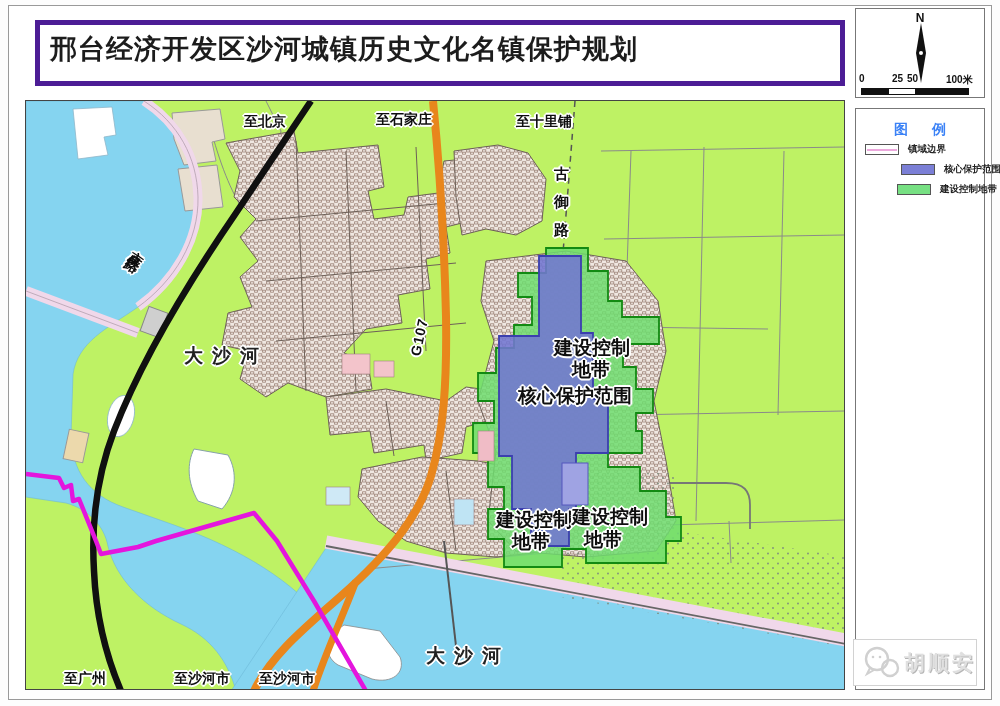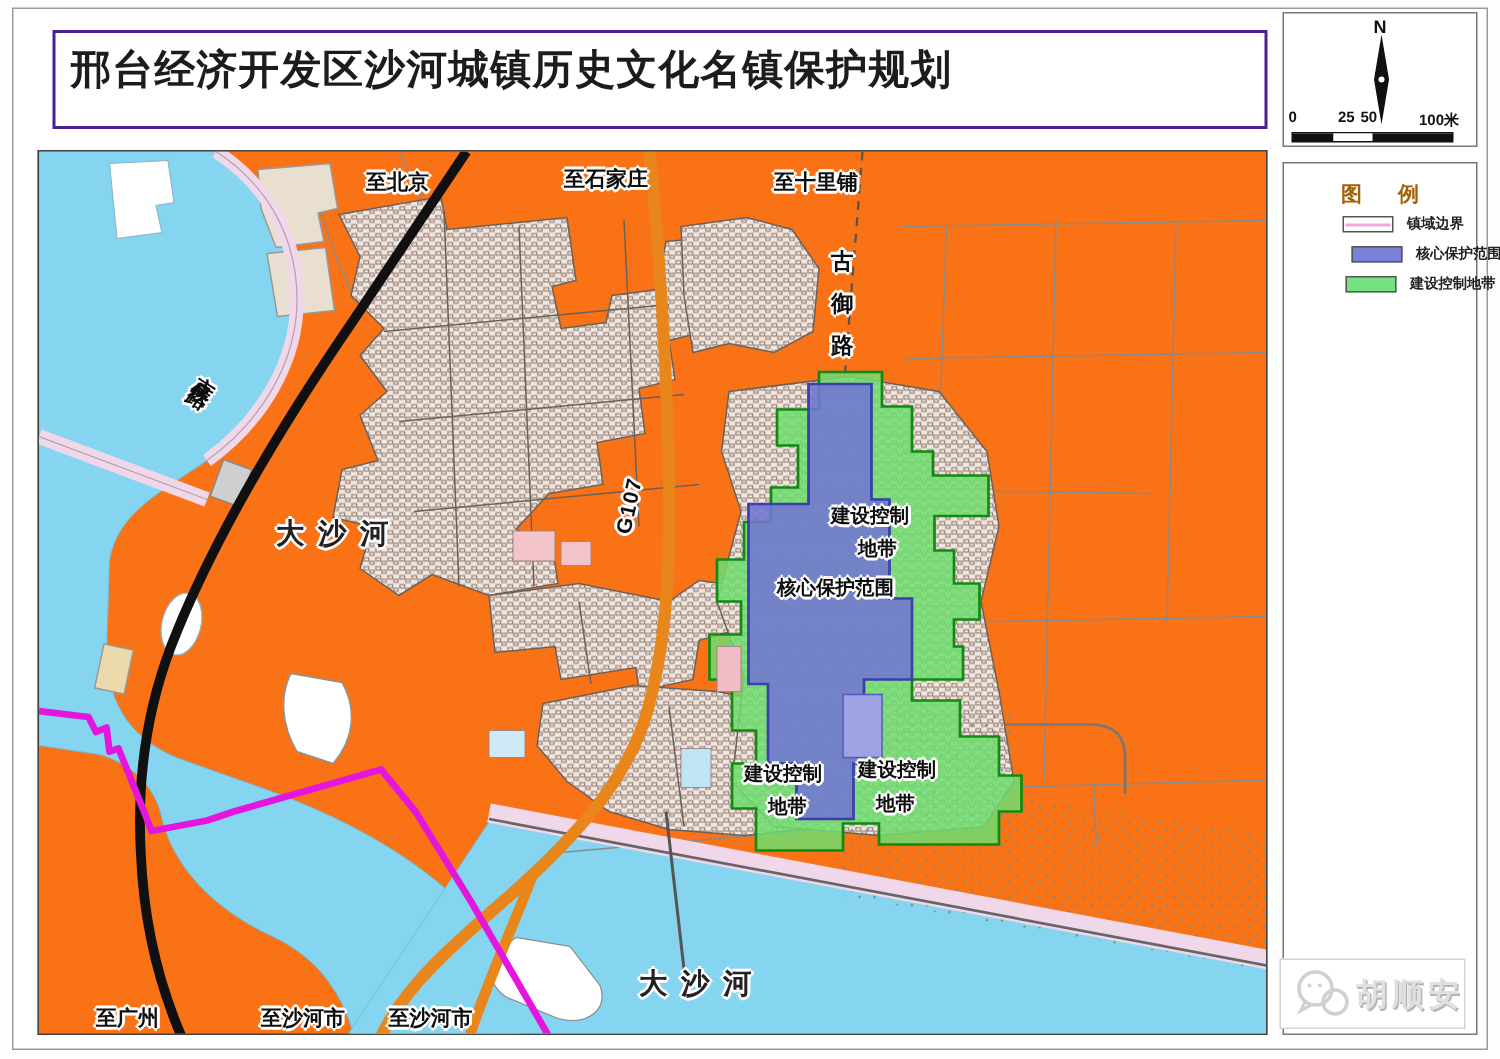--- a/index.html
+++ b/index.html
@@ -1,50 +1,50 @@
 <!DOCTYPE html>
 <html><head>
 <meta charset="utf-8">
 <style>
   * { margin:0; padding:0; box-sizing:border-box; }
   body { width:1000px; height:706px; background:#fdfdfd; font-family:"Liberation Sans", sans-serif; position:relative; overflow:hidden; }
   .outer-frame { position:absolute; left:8px; top:5px; width:984px; height:695px; border:1px solid #9a9a9a; background:#ffffff; }
 
   
-  .title-block { position:absolute; left:35px; top:20px; width:810px; height:66px; border:2px solid #4c1d95; background:#fff; }
+  .title-block { position:absolute; left:35px; top:20px; width:810px; height:66px; border:5px solid #4c1d95; background:#fff; }
   .title-main { position:absolute; left:10px; top:6px; font-size:27px; font-weight:bold; color:#1c1c1c; letter-spacing:1px; white-space:nowrap; }
   .title-sub  { position:absolute; right:8px; bottom:4px; font-size:19px; font-weight:bold; color:#1c1c1c; letter-spacing:1px; }
 
   
   .north-box { position:absolute; left:855px; top:8px; width:130px; height:90px; border:1px solid #777; background:#fff; }
   .north-n { position:absolute; left:50%; top:2px; transform:translateX(-50%); font-size:12px; font-weight:bold; color:#111; }
   .scale-ticks { position:absolute; left:0; top:64px; width:130px; height:12px; font-size:10px; font-weight:bold; color:#111; }
   .tick0 { position:absolute; left:3px; } .tick25 { position:absolute; left:36px; }
   .tick50 { position:absolute; left:51px;text-align:right; } .tick100 { position:absolute; left:90px; }
   .scale-bar { position:absolute; left:5px; top:79px; width:108px; height:7px; border:1px solid #111; display:flex; }
   .seg-b { background:#111; height:100%; } .seg-w { background:#fff; height:100%; }
 
   .legend-box { position:absolute; left:855px; top:108px; width:130px; height:582px; border:1px solid #777; background:#fff; }
-  .legend-title { position:absolute; left:50%; top:12px; transform:translateX(-50%); font-size:14px; font-weight:bold; letter-spacing:10px; color:#a16207; white-space:nowrap; padding-left:10px; }
+  .legend-title { position:absolute; left:50%; top:12px; transform:translateX(-50%); font-size:14px; font-weight:bold; letter-spacing:10px; color:#3b82f6; white-space:nowrap; padding-left:10px; }
   .legend-row { position:absolute; left:9px; display:flex; align-items:center; gap:9px; }
-  .lr1 { top:34px;margin-left:30px; } .lr2 { top:54px;margin-left:36px; } .lr3 { top:74px;margin-left:32px; }
+  .lr1 { top:34px; } .lr2 { top:54px;margin-left:36px; } .lr3 { top:74px;margin-left:32px; }
   .swatch { width:34px; height:11px; border:1px solid #555; position:relative; }
   .sw-boundary { background:#fff; }
   .sw-boundary::after { content:""; position:absolute; left:1px; right:1px; top:4px; height:2px; background:#eda8dd; }
   .sw-core { background:#7b7fd6; }
   .sw-ctrl { background:#77e083; }
   .legend-label { font-size:9.5px; font-weight:bold; color:#222; white-space:nowrap; }
 
   
-  .map-area { position:absolute; left:25px; top:100px; width:820px; height:590px; border:1.5px solid #444; background:#f97316; overflow:hidden; }
+  .map-area { position:absolute; left:25px; top:100px; width:820px; height:590px; border:1.5px solid #444; background:#bef264; overflow:hidden; }
   .map-area svg { position:absolute; left:0; top:0; }
 
   .mlabel { position:absolute; font-weight:bold; font-size:14px; color:#0e0e0e; white-space:nowrap;
     text-shadow:-1px -1px 0 #fff,1px -1px 0 #fff,-1px 1px 0 #fff,1px 1px 0 #fff,-2px 0 0 #fff,2px 0 0 #fff,0 -2px 0 #fff,0 2px 0 #fff; }
-  .zlabel { font-size:13px; }
+  .zlabel { font-size:19px; }
   .river-label { font-size:19px; letter-spacing:9px; color:#222;font-family:Liberation Mono, monospace; }
   .rot-rail { writing-mode:vertical-rl; transform:rotate(33deg); transform-origin:50% 0; letter-spacing:3px; font-size:14px; }
   .rot-g107 { transform:rotate(-78deg); font-size:14px; letter-spacing:1px; }
   .guyulu { position:absolute; display:flex; flex-direction:column; gap:9px; font-size:15px; }
   .guyulu span { text-align:center; }
 
   
   .watermark { position:absolute; left:853px; top:639px; width:124px; height:47px; background:#fff; border:1px solid #d2d2d2; display:flex; align-items:center; }
   .wm-text { font-size:21px; letter-spacing:3px; color:#e0e0e0; text-shadow:1px 1px 0 #b5b5b5, -1px -1px 0 #fff; font-weight:bold; }
 </style>

